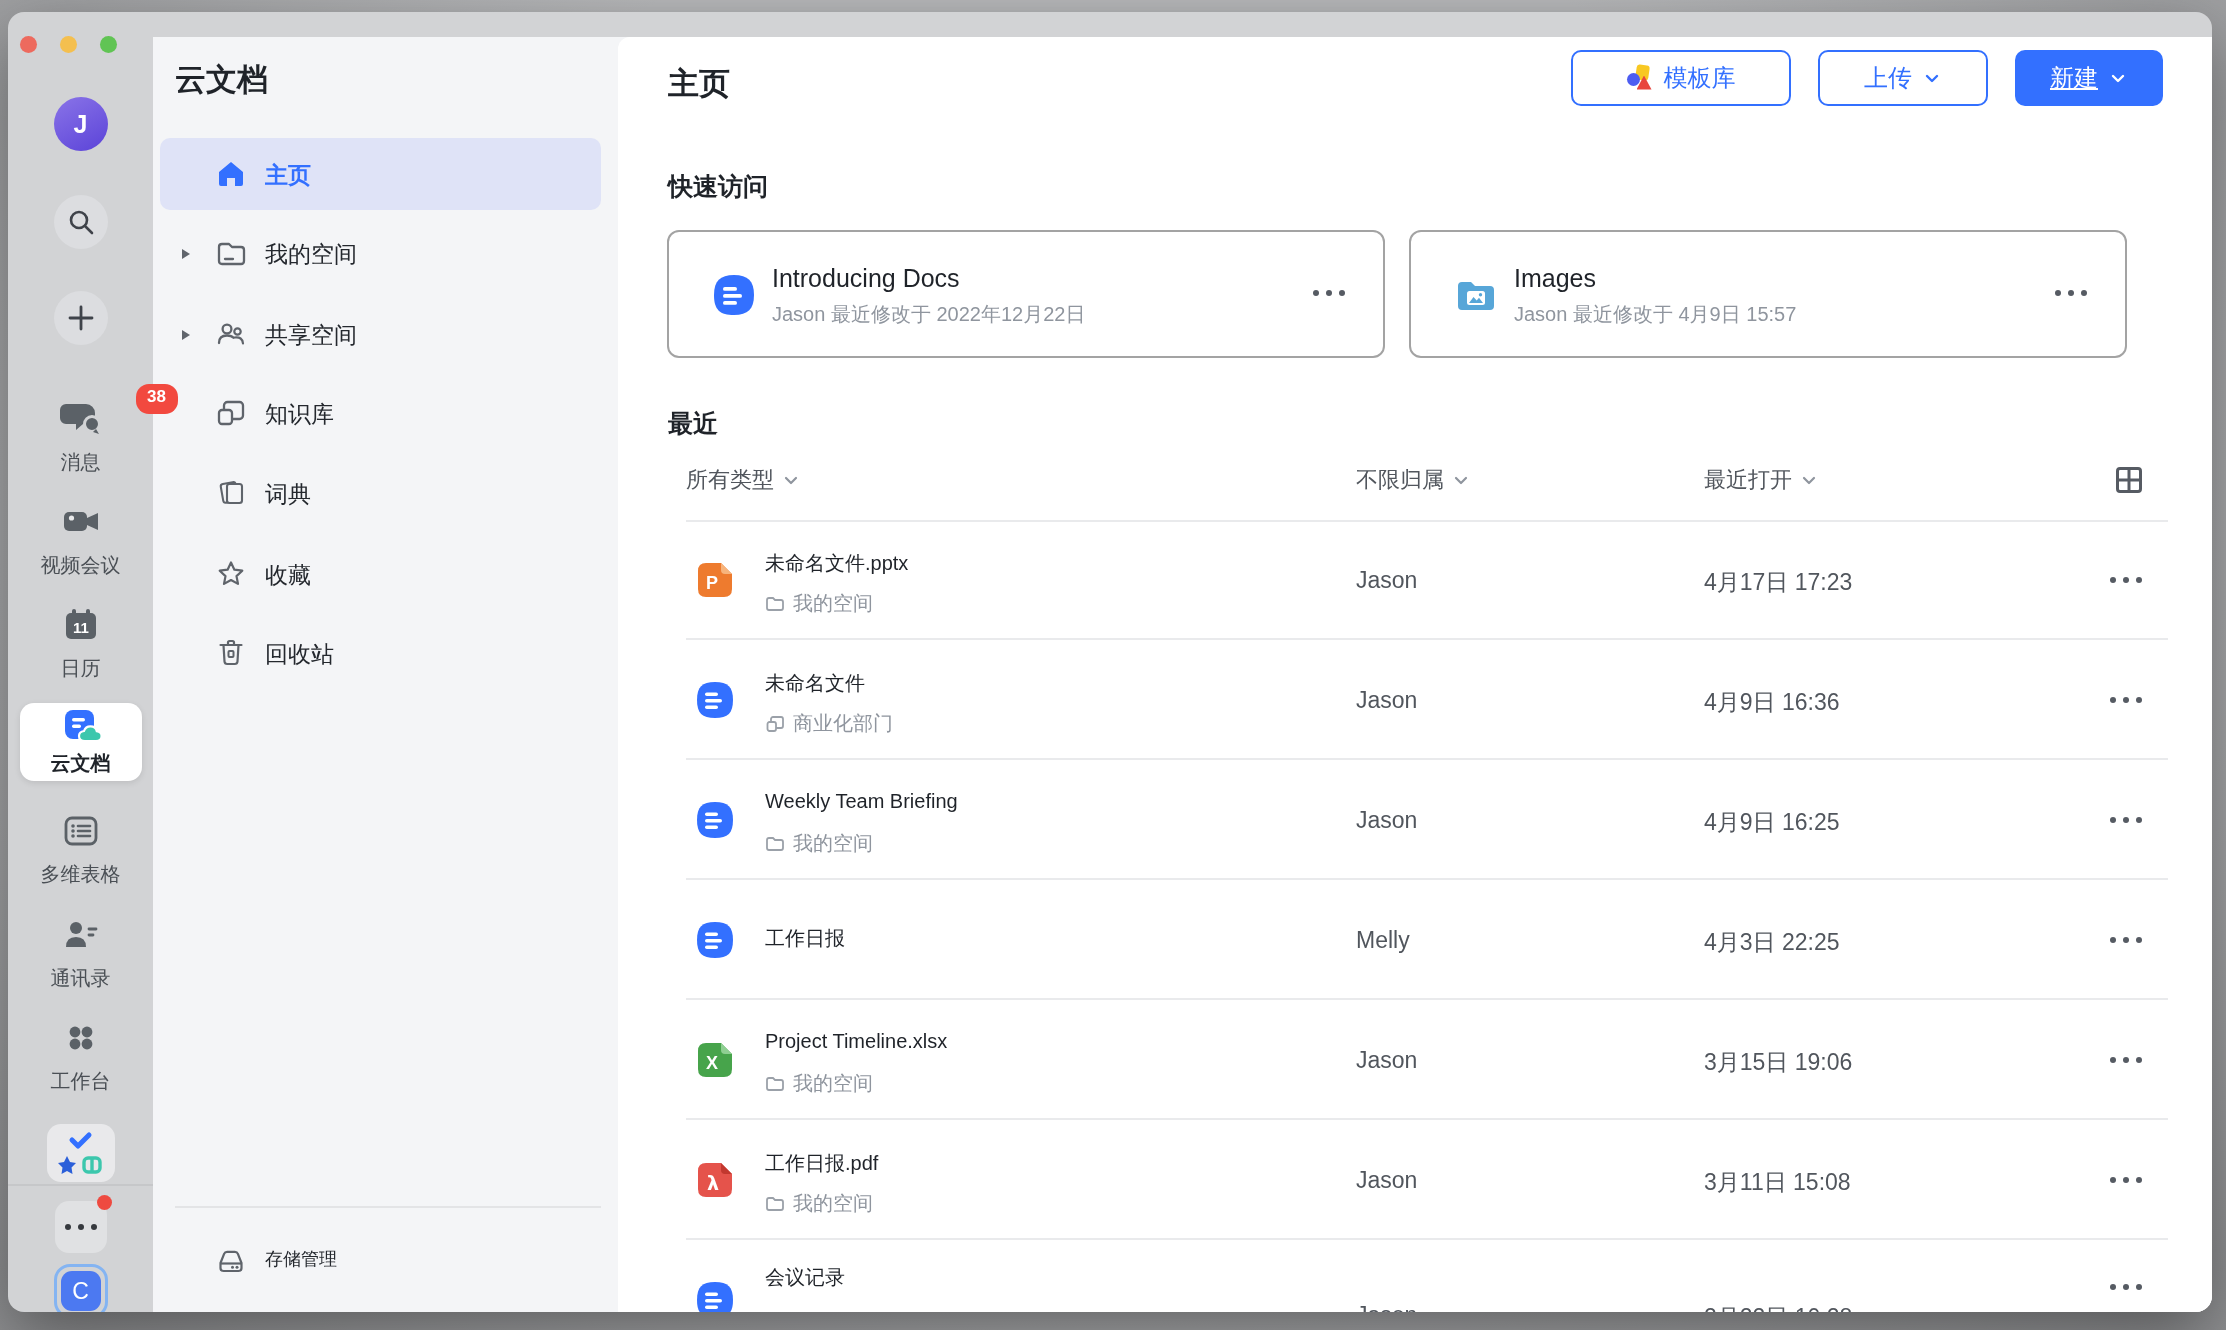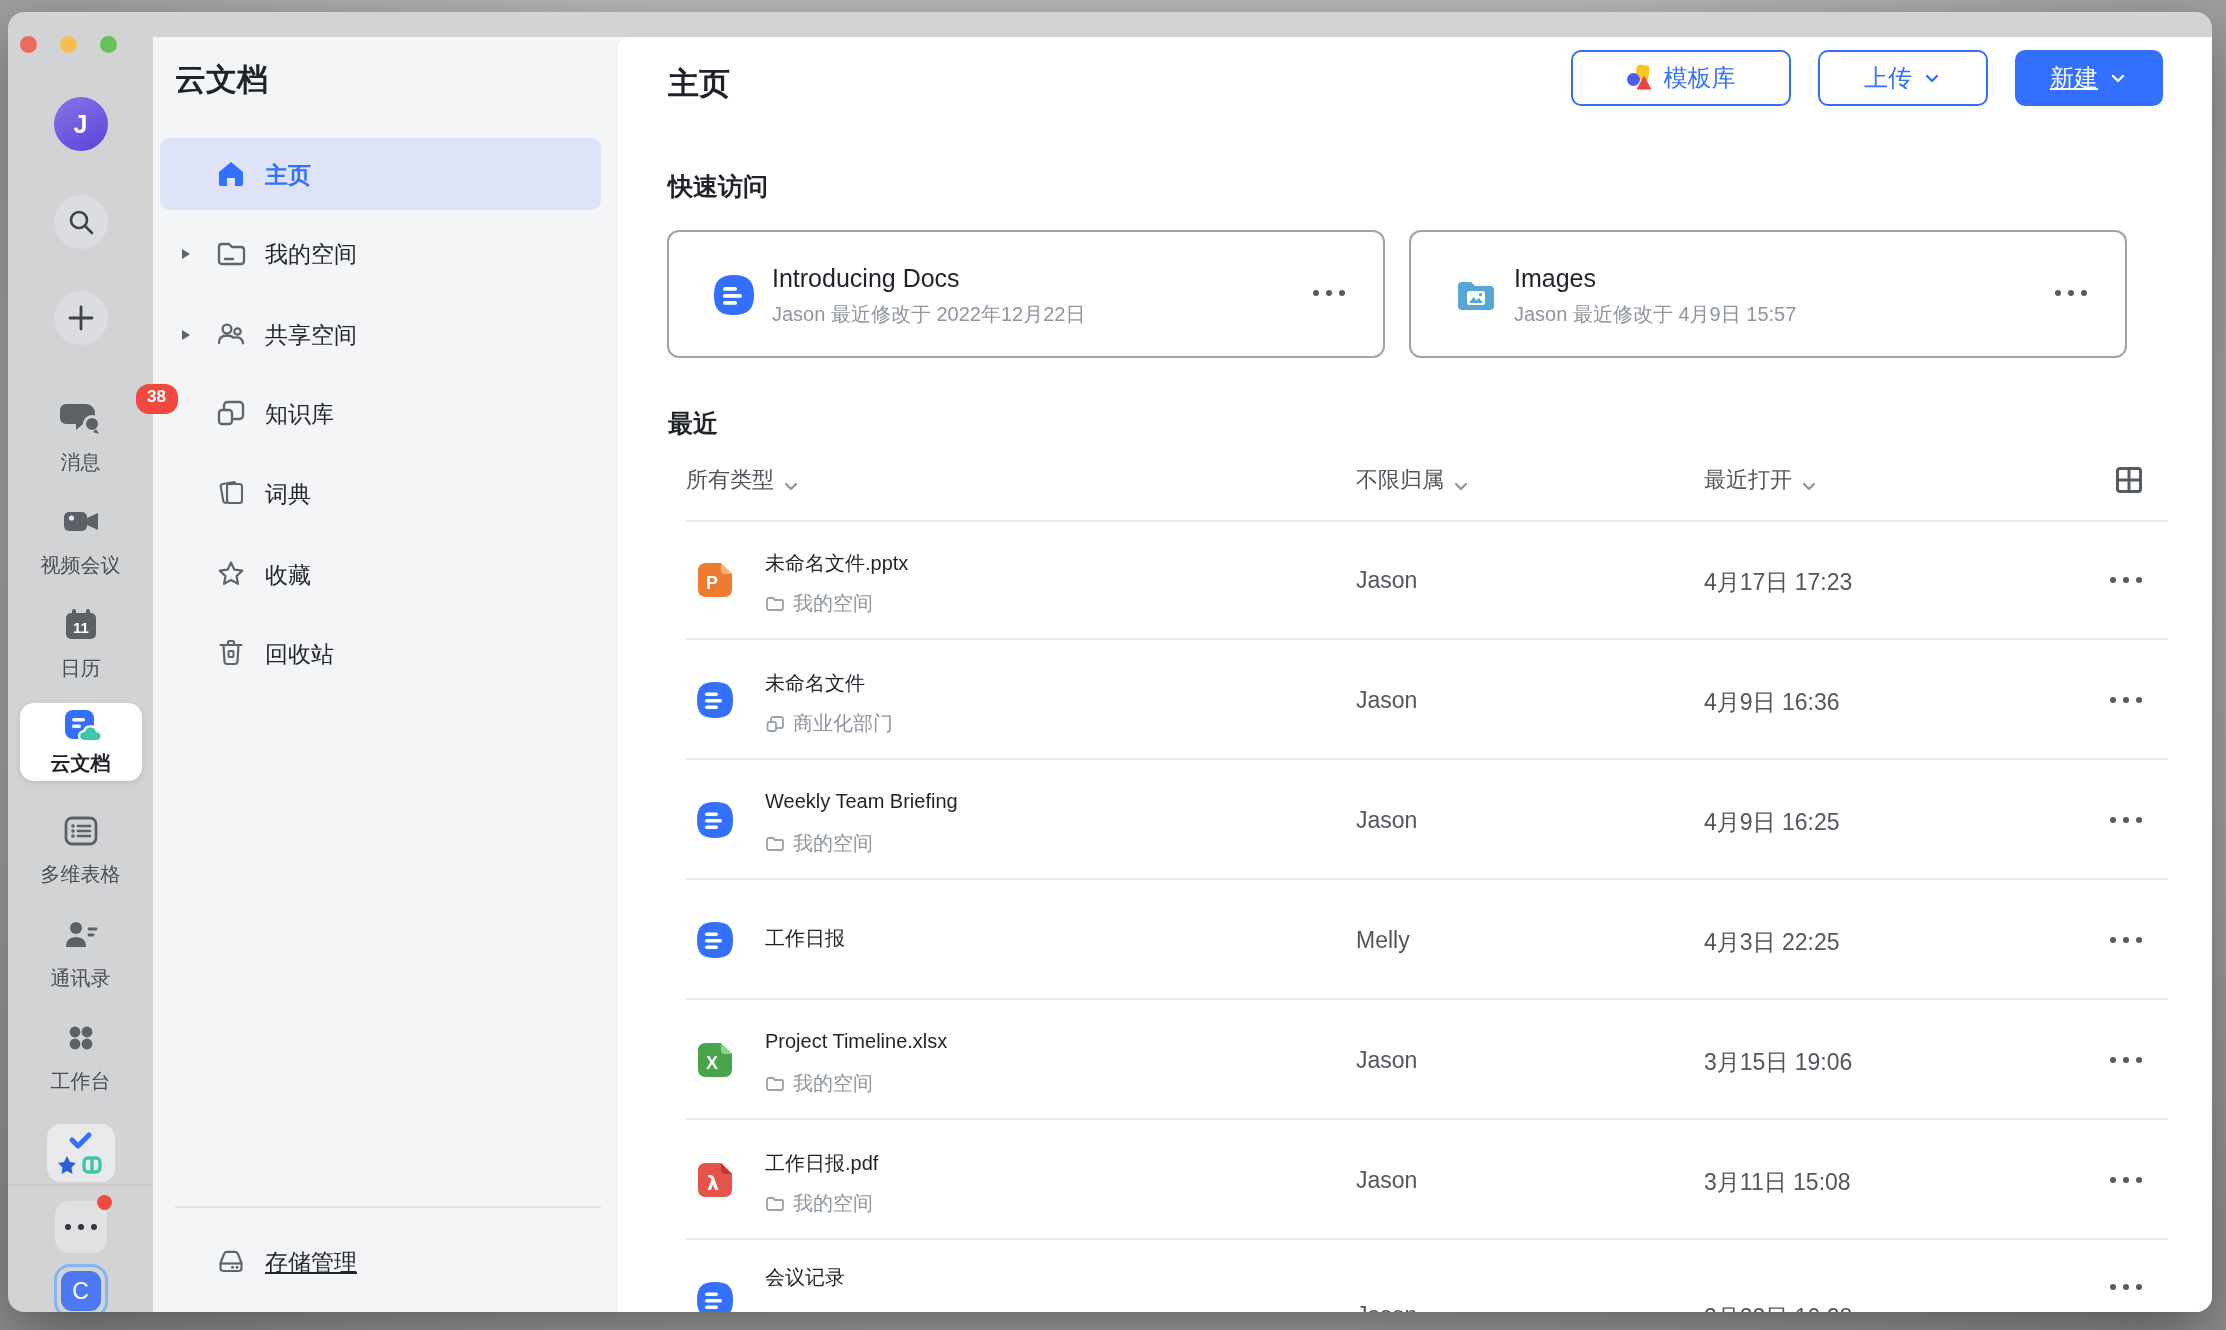--- a/index.html
+++ b/index.html
@@ -50,21 +50,21 @@
   .sb-title{position:absolute;left:22px;top:22px;font-size:31px;font-weight:bold;color:#1f2329;}
   .sb-item{position:absolute;left:7px;width:441px;height:72px;border-radius:10px;}
   .sb-item.selected{background:#dfe3f7;}
   .sb-item .disc{position:absolute;left:20px;top:30px;}
   .sb-item .ic{position:absolute;left:56px;top:21px;}
   .sb-item .lbl{position:absolute;left:105px;top:22px;font-size:23px;color:#24282e;}
   .sb-item.selected .lbl{color:#3370ff;font-weight:bold;}
   .sb-divider{position:absolute;left:22px;right:17px;top:1169px;height:2px;background:#e3e4e6;}
   .sb-footer{position:absolute;left:7px;top:1188px;width:441px;height:72px;}
   .sb-footer .ic{position:absolute;left:56px;top:21px;}
-  .sb-footer .lbl{position:absolute;left:105px;top:22px;font-size:23px;color:#24282e;text-decoration:underline;}
+  .sb-footer .lbl{position:absolute;left:105px;top:22px;font-size:18px;color:#24282e;}
   
   .main{flex:1;position:relative;background:#fff;border-top-left-radius:12px;overflow:hidden;}
   .pg-title{position:absolute;left:50px;top:26px;font-size:31px;font-weight:bold;color:#1f2329;}
   .toolbar{position:absolute;top:13px;right:49px;display:flex;gap:27px;}
   .btn{height:56px;border-radius:10px;display:flex;align-items:center;justify-content:center;gap:10px;
     font-size:24px;box-sizing:border-box;cursor:pointer;}
   .btn.outline{border:2px solid #3370ff;color:#3370ff;background:#fff;}
   .btn.primary{background:#3370ff;color:#fff;}
   .btn.tpl{width:220px;} .btn.upl{width:170px;} .btn.new{width:148px;text-decoration:underline;}
   .tplicon{position:relative;width:27px;height:27px;flex:none;}
@@ -75,21 +75,21 @@
   .sec-h{position:absolute;left:50px;font-size:25px;font-weight:bold;color:#1f2329;}
   .cards{position:absolute;left:49px;top:193px;display:flex;gap:24px;}
   .qcard{position:relative;width:718px;height:128px;border:2px solid #a3a3a3;border-radius:12px;background:#fff;box-sizing:border-box;cursor:pointer;}
   .qcard .ic{position:absolute;left:43px;top:41px;}
   .qcard .t{position:absolute;left:103px;top:32px;font-size:25px;color:#1f2329;}
   .qcard .m{position:absolute;left:103px;top:69px;font-size:20px;color:#8f959e;}
   .qcard .dots{position:absolute;right:38px;top:58px;}
   .dots{display:flex;gap:7px;cursor:pointer;}
   .dots i{width:6px;height:6px;border-radius:50%;background:#565b63;}
   .filters{position:absolute;top:420px;left:0;right:0;height:44px;}
-  .filter{position:absolute;display:flex;align-items:flex-end;gap:8px;font-size:22px;color:#51565d;cursor:pointer;top:8px;}
+  .filter{position:absolute;display:flex;align-items:center;gap:8px;font-size:22px;color:#51565d;cursor:pointer;top:8px;}
   .f0{left:68px;} .f1{left:738px;} .f2{left:1086px;}
   .gridbtn{position:absolute;left:1496px;top:8px;cursor:pointer;}
   .list{position:absolute;top:483px;left:0;right:0;}
   .list::before{content:"";position:absolute;left:68px;right:44px;top:0;height:2px;background:#e9eaec;}
   .row{position:relative;height:120px;cursor:pointer;}
   .row::after{content:"";position:absolute;left:68px;right:44px;bottom:0;height:2px;background:#e9eaec;}
   .row .ficon{position:absolute;left:77px;top:40px;width:40px;height:40px;}
   .row .t{position:absolute;left:147px;top:30px;font-size:20px;color:#1f2329;}
   .row.nosub .t{top:45px;}
   .row .sub{position:absolute;left:147px;top:70px;display:flex;align-items:center;gap:8px;font-size:20px;color:#8f959e;}

